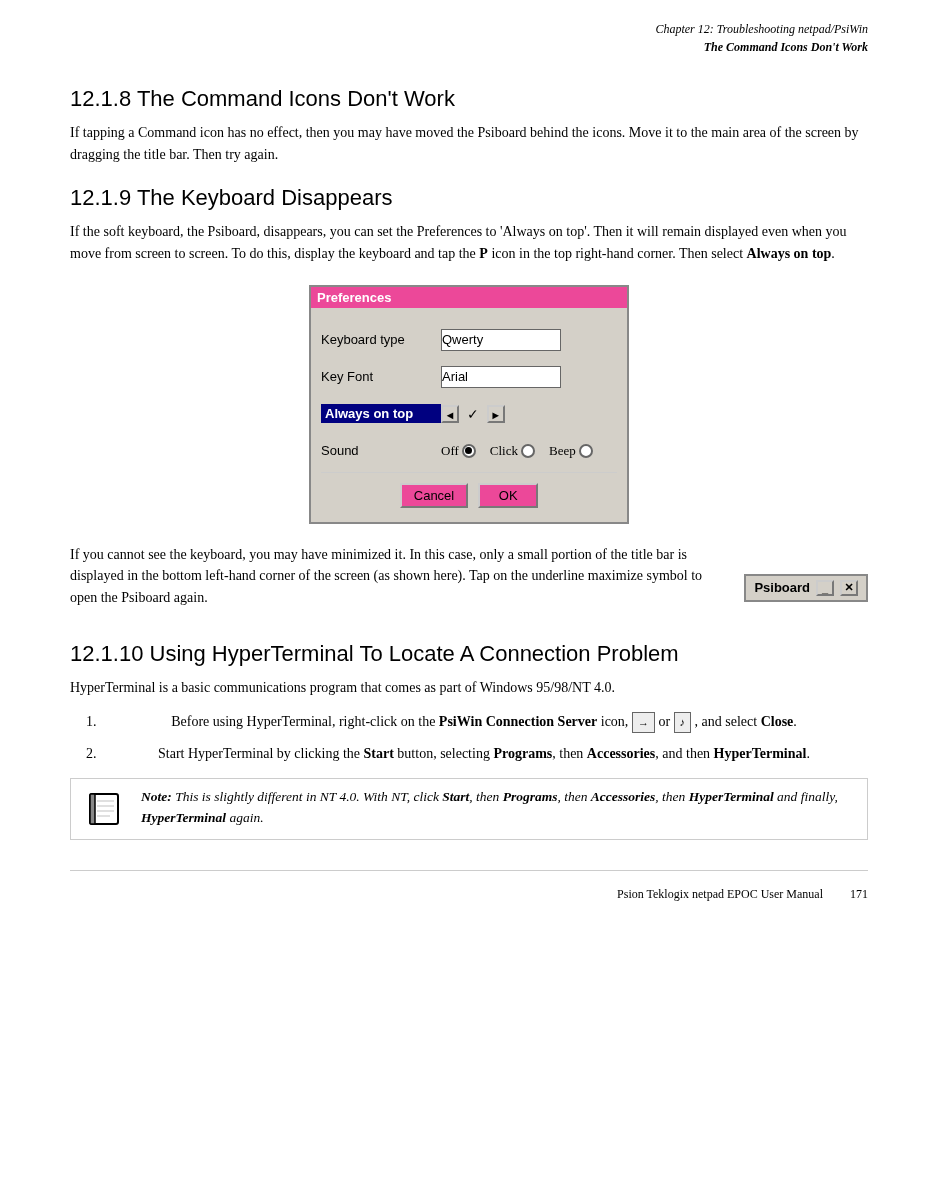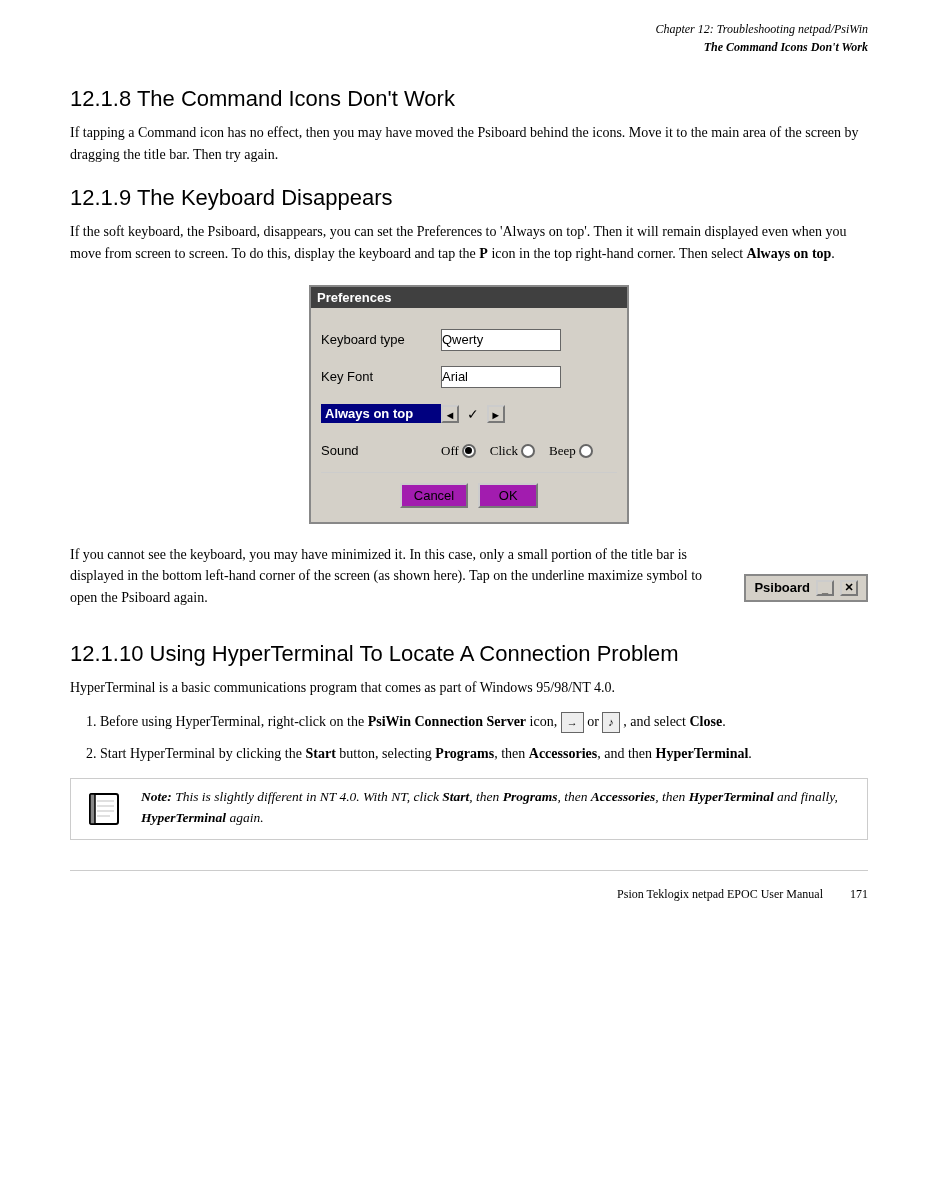--- a/index.html
+++ b/index.html
@@ -50,21 +50,21 @@
       margin: 20px 0 20px 0;
     }
     .dialog-box {
       border: 2px solid #888;
       background: #d4d0c8;
       width: 320px;
       font-family: Arial, Helvetica, sans-serif;
       font-size: 13px;
     }
     .dialog-titlebar {
-      background: #404040;
+      background: #ec4899;
       color: white;
       padding: 3px 6px;
       font-weight: bold;
       font-size: 13px;
     }
     .dialog-body {
       padding: 8px 10px;
     }
     .dialog-row {
       display: flex;
@@ -145,21 +145,21 @@
       display: flex;
       justify-content: center;
       gap: 10px;
       margin-top: 10px;
       padding-bottom: 6px;
     }
     .dialog-btn {
       min-width: 60px;
       padding: 3px 12px;
       border: 2px outset #ccc;
-      background: #a21caf;
+      background: #ec4899;
       font-size: 13px;
       cursor: pointer;
       font-family: Arial, Helvetica, sans-serif;
     }
     .divider-line {
       border: none;
       border-top: 1px solid #ccc;
       margin: 8px 0;
     }
     .bottom-section {
@@ -200,20 +200,21 @@
       width: 18px;
       height: 16px;
       display: inline-flex;
       align-items: center;
       justify-content: center;
       font-size: 11px;
     }
     ol {
       margin-left: 30px;
       margin-bottom: 12px;
+      text-align: center;
     }
     ol li {
       margin-bottom: 10px;
       line-height: 1.55;
     }
     .note-box {
       display: flex;
       align-items: flex-start;
       gap: 14px;
       margin: 14px 0;

